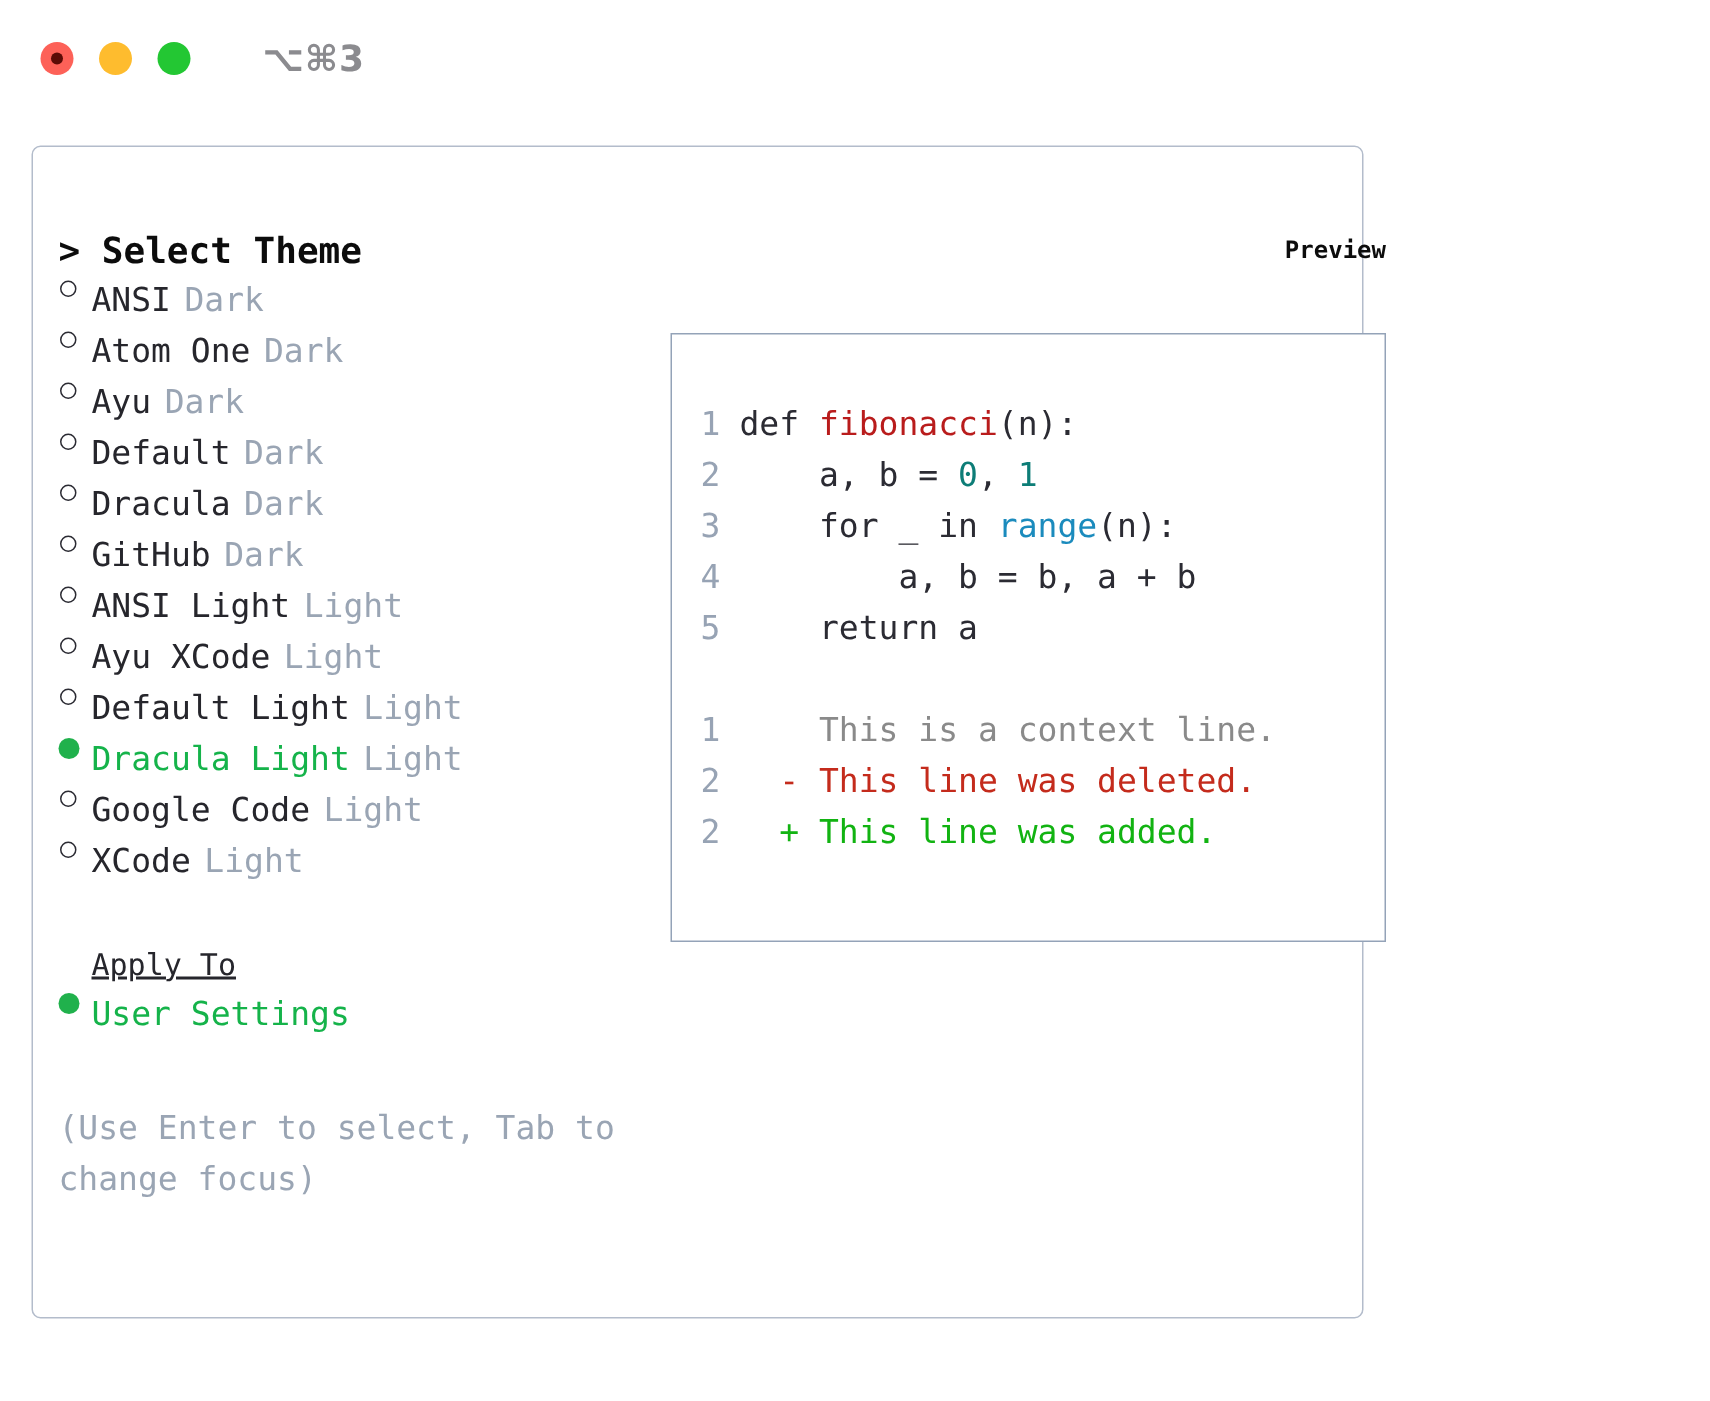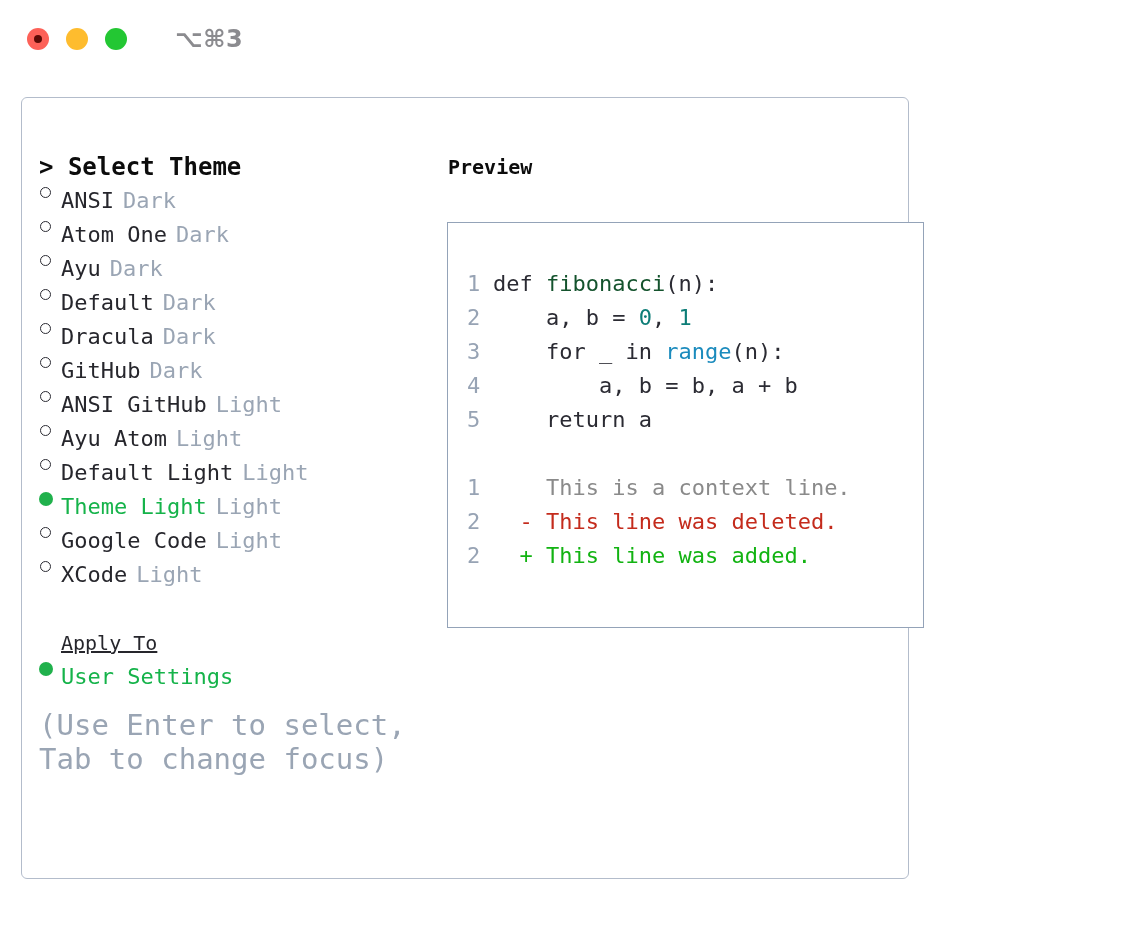--- a/index.html
+++ b/index.html
@@ -150,39 +150,40 @@
     color: #26262c;
     font-size: 20px;
     line-height: 34px;
     padding-left: 22px;
     white-space: pre;
     text-decoration: underline;
   }
   .spacer-row { height: 34px; }
 
   .hint {
-    margin-top: 14px;
-    font-size: 29px;
+    margin-top: 42px;
+    font-size: 22px;
     line-height: 34px;
     color: #9aa5b4;
     width: 400px;
   }
 
   
   .right-col {
     flex: 1;
     padding: 52px 0 0 8px;
     box-sizing: border-box;
   }
   .preview-title {
-    font-size: 20px;
+    font-size: 16px;
     font-weight: 700;
     color: #0c0c0c;
     line-height: 34px;
     margin-left: 1px;
+    text-align: right;
   }
   .preview-box {
     margin-top: 38px;
     width: 477px;
     height: 406px;
     border: 1px solid #94a3b8;
     box-sizing: border-box;
     background: #ffffff;
     padding: 44px 0 0 19px;
   }
@@ -194,21 +195,21 @@
   }
   .ln {
     width: 26px;
     flex: 0 0 26px;
     color: #97a3b4;
     text-align: left;
   }
   .code-text { color: #2b2b33; }
   .blank-line { height: 34px; }
 
-  .tok-fn     { color: #14532d; margin-top: 24px; }
+  .tok-fn     { color: #b91c1c; margin-top: 24px; }
   .tok-num    { color: #0d7d77; }
   .tok-call   { color: #1b8bbd; }
   .tok-plain  { color: #2b2b33; }
 
   .diff-ctx { color: #8a8a8a; }
   .diff-del { color: #c42b1c; }
   .diff-add { color: #12b312; }
 </style>
 </head>
 <body>
@@ -232,24 +233,24 @@
       <div class="left-col">
         <div class="list-header">&gt; Select Theme</div>
 
         <div id="theme-rows">
             <div class="theme-row"><span class="bullet"><span class="ring"></span></span><span class="theme-name">ANSI</span><span class="theme-badge">Dark</span></div>
             <div class="theme-row"><span class="bullet"><span class="ring"></span></span><span class="theme-name">Atom One</span><span class="theme-badge">Dark</span></div>
             <div class="theme-row"><span class="bullet"><span class="ring"></span></span><span class="theme-name">Ayu</span><span class="theme-badge">Dark</span></div>
             <div class="theme-row"><span class="bullet"><span class="ring"></span></span><span class="theme-name">Default</span><span class="theme-badge">Dark</span></div>
             <div class="theme-row"><span class="bullet"><span class="ring"></span></span><span class="theme-name">Dracula</span><span class="theme-badge">Dark</span></div>
             <div class="theme-row"><span class="bullet"><span class="ring"></span></span><span class="theme-name">GitHub</span><span class="theme-badge">Dark</span></div>
-            <div class="theme-row"><span class="bullet"><span class="ring"></span></span><span class="theme-name">ANSI GitHub</span><span class="theme-badge">Light</span></div>
-            <div class="theme-row"><span class="bullet"><span class="ring"></span></span><span class="theme-name">Ayu Atom</span><span class="theme-badge">Light</span></div>
+            <div class="theme-row"><span class="bullet"><span class="ring"></span></span><span class="theme-name">ANSI Light</span><span class="theme-badge">Light</span></div>
+            <div class="theme-row"><span class="bullet"><span class="ring"></span></span><span class="theme-name">Ayu XCode</span><span class="theme-badge">Light</span></div>
             <div class="theme-row"><span class="bullet"><span class="ring"></span></span><span class="theme-name">Default Light</span><span class="theme-badge">Light</span></div>
-            <div class="theme-row selected"><span class="bullet"><span class="dot"></span></span><span class="theme-name">Theme Light</span><span class="theme-badge">Light</span></div>
+            <div class="theme-row selected"><span class="bullet"><span class="dot"></span></span><span class="theme-name">Dracula Light</span><span class="theme-badge">Light</span></div>
             <div class="theme-row"><span class="bullet"><span class="ring"></span></span><span class="theme-name">Google Code</span><span class="theme-badge">Light</span></div>
             <div class="theme-row"><span class="bullet"><span class="ring"></span></span><span class="theme-name">XCode</span><span class="theme-badge">Light</span></div>
           </div>
 
         <div class="spacer-row"></div>
 
         <div class="group-label">Apply To</div>
 
         <div id="apply-rows">
             <div class="theme-row selected"><span class="bullet"><span class="dot"></span></span><span class="theme-name">User Settings</span></div>

